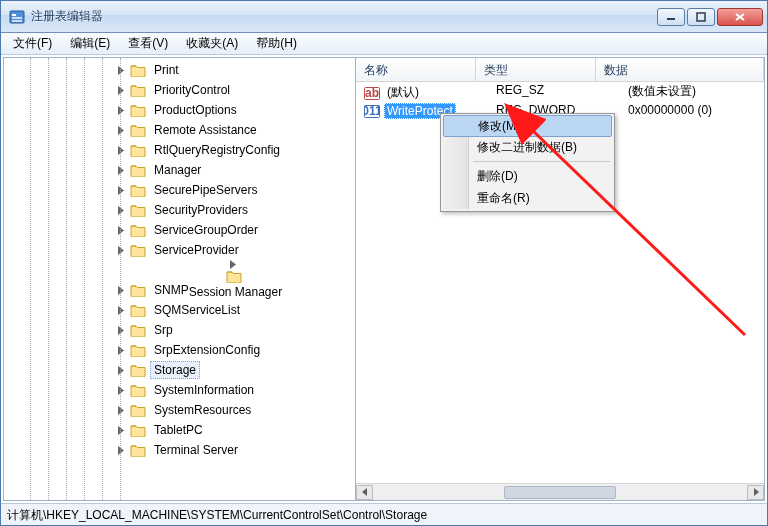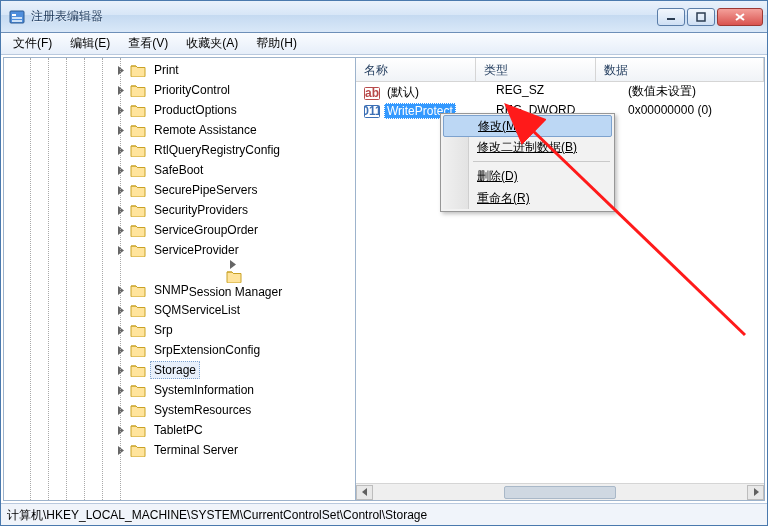--- a/index.html
+++ b/index.html
@@ -41,21 +41,21 @@
   .cell { padding:1px 8px; white-space:nowrap; overflow:hidden; }
   .cell.name { width:120px; display:flex; align-items:center; gap:4px; }
   .cell.type { width:120px; } .cell.data { flex:1; }
   .val-icon { width:16px; height:16px; flex:0 0 16px; }
   .list-row.selected .cell.name .namelabel { background:#3399ff; color:#fff; border:1px dotted #fff; padding:0 2px; }
   .namelabel { padding:0 2px; border:1px solid transparent; }
 
   
   .ctx-menu { position:absolute; left:440px; top:113px; width:175px; background:#f2f2f2; border:1px solid #979797; box-shadow:2px 2px 4px rgba(0,0,0,.25); padding:2px; }
   .ctx-left { position:absolute; left:2px; top:2px; bottom:2px; width:26px; background:linear-gradient(to right,#f0f0f0,#e3e3e3); border-right:1px solid #cfcfcf; }
-  .ctx-item { position:relative; height:22px; display:flex; align-items:center; padding-left:34px;text-decoration:underline; }
+  .ctx-item { position:relative; height:22px; display:flex; align-items:center; padding-left:34px; }
   .ctx-item.highlight { background:#bcd7f4; border:1px solid #7da2ce; border-radius:2px; margin: -1px 0; }
   .ctx-sep { height:1px; background:#c9c9c9; margin:3px 2px 3px 30px; }
 
   
   .statusbar { height: 22px; border-top:1px solid #b9c9de; background:#f0f4fa; padding:3px 6px; white-space:nowrap; overflow:hidden; }
 
   
   .hscroll { height:17px; background:#f0f0f0; border-top:1px solid #d5d5d5; display:flex; align-items:center; }
   .hscroll .arrow { width:17px; height:15px; background:#e8e8e8; border:1px solid #bdbdbd; display:flex;align-items:center;justify-content:center;}
   .hscroll .track { flex:1; height:15px; background:#efefef; position:relative; }
@@ -182,21 +182,21 @@
           <div class="tree-row" style="padding-left: 112px;">
             <span class="toggle">
               <svg viewBox="0 0 9 9">
                 <polygon points="0,0 0,9 6,4.5" fill="#666"></polygon>
               </svg>
             </span>
             <span class="folder-ic"><svg viewBox="0 0 16 14">
                 <path d="M1 3 h5 l1.5 1.5 H15 v8.5 a1 1 0 0 1 -1 1 H2 a1 1 0 0 1 -1 -1 Z" fill="#ffe49c" stroke="#c9a227"></path>
                 <path d="M1 3 h5 l1.5 1.5 H15" fill="none" stroke="#c9a227"></path>
               </svg></span>
-            <span class="label">SafeBoot</span>
+            <span class="label">Manager</span>
           </div>
           <div class="tree-row" style="padding-left: 112px;">
             <span class="toggle">
               <svg viewBox="0 0 9 9">
                 <polygon points="0,0 0,9 6,4.5" fill="#666"></polygon>
               </svg>
             </span>
             <span class="folder-ic"><svg viewBox="0 0 16 14">
                 <path d="M1 3 h5 l1.5 1.5 H15 v8.5 a1 1 0 0 1 -1 1 H2 a1 1 0 0 1 -1 -1 Z" fill="#ffe49c" stroke="#c9a227"></path>
                 <path d="M1 3 h5 l1.5 1.5 H15" fill="none" stroke="#c9a227"></path>

